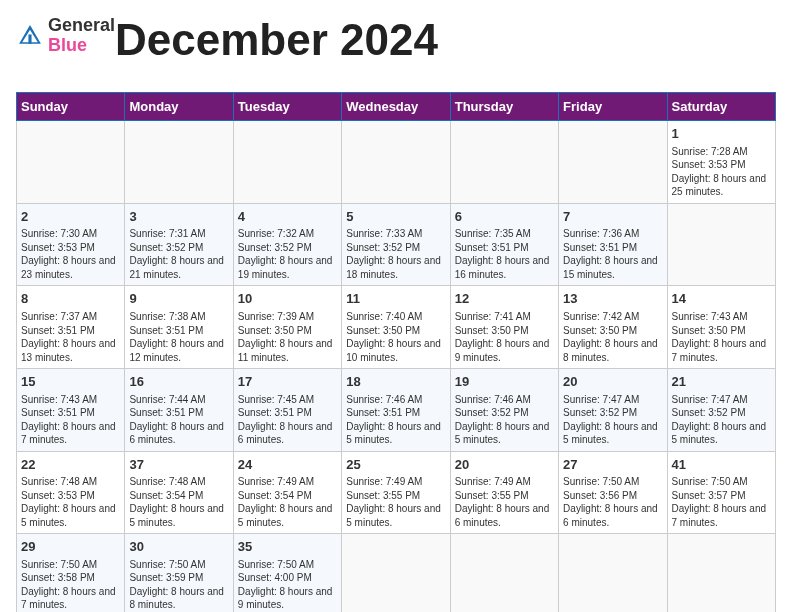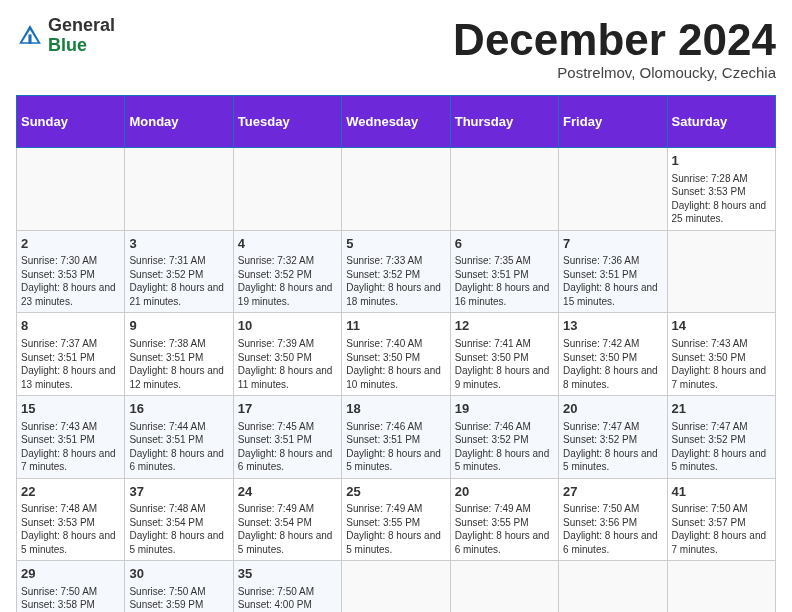--- a/index.html
+++ b/index.html
@@ -5,36 +5,36 @@
     * { box-sizing: border-box; margin: 0; padding: 0; }
     body {
       font-family: Arial, sans-serif;
       background: #fff;
       width: 792px;
       min-height: 612px;
       padding: 16px;
     }
     .header-section {
       display: flex;
-      justify-content: space-between;
+      justify-content: flex-start;
       align-items: flex-start;
-      margin-bottom: 14px;
+      margin-bottom: 28px;
     }
     .logo {
       display: flex;
       align-items: center;
       gap: 4px;
     }
     .logo-text {
       font-size: 18px;
       font-weight: bold;
       line-height: 1.1;
     }
     .logo-general { color: #333; }
-    .logo-blue { color: #15803d; }
+    .logo-blue { color: #ec4899; }
     .logo-icon {
       width: 28px;
       height: 28px;
     }
     .title-block {
       text-align: right;
     }
     .month-title {
       font-size: 44px;
       font-weight: bold;
@@ -44,23 +44,23 @@
     .location {
       font-size: 15px;
       color: #444;
     }
     .calendar-table {
       width: 100%;
       border-collapse: collapse;
       font-size: 11px;
     }
     .calendar-table th {
-      background: #6d28d9;
+      background: #701a75;
       color: #fff;
-      padding: 18px 4px;
+      padding: 6px 4px;
       text-align: left;
       font-size: 13px;
       font-weight: bold;
       border: 1px solid #1a6fba;
     }
     .calendar-table td {
       vertical-align: top;
       padding: 4px 4px;
       border: 1px solid #ccc;
       width: calc(100% / 7);
@@ -96,21 +96,20 @@
       <polygon points="18,10 28,26 8,26" fill="#fff"></polygon>
       <rect x="16" y="16" width="4" height="12" fill="#1a6fba"></rect>
     </svg>
     <div class="logo-text">
       <span class="logo-general">General</span><br>
       <span class="logo-blue">Blue</span>
     </div>
   </div>
   <div class="title-block">
     <div class="month-title">December 2024</div>
-    <div class="location">Postrelmov, Olomoucky, Czechia</div>
   </div>
 </div>
 
 <table class="calendar-table">
   <thead>
     <tr id="weekday-header">
         <th>Sunday</th>
         <th>Monday</th>
         <th>Tuesday</th>
         <th>Wednesday</th>

